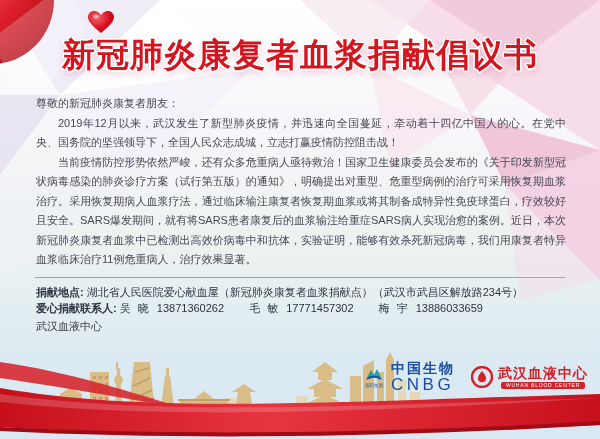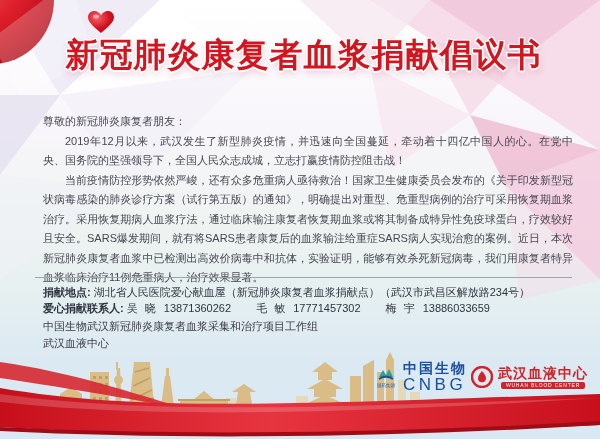--- a/index.html
+++ b/index.html
@@ -2,49 +2,49 @@
 <html><head>
 <meta charset="utf-8">
 <style>
   html,body{margin:0;padding:0;}
   .poster{
     position:relative;width:600px;height:439px;overflow:hidden;
     font-family:"Liberation Sans","DejaVu Sans",sans-serif;
     background:linear-gradient(180deg,#ffffff 0%,#f8f6fa 28%,#eef3f1 52%,#e6f0f0 66%,#dbe9f2 82%,#d9e8f3 100%);
   }
   .bg-svg{position:absolute;left:0;top:0;width:600px;height:439px;z-index:0;}
-  .layer{position:absolute;z-index:2;padding-left:7px;}
+  .layer{position:absolute;z-index:2;}
 
   .title{
     left:0;right:0;top:33px;text-align:center;margin:0;
     font-family:"Liberation Serif","DejaVu Serif",serif;
     font-size:33px;font-weight:900;letter-spacing:1px;color:#d3151f;
     text-shadow:-1.5px 0 #fff,1.5px 0 #fff,0 -1.5px #fff,0 1.5px #fff,
       -1px -1px #fff,1px 1px #fff,-1px 1px #fff,1px -1px #fff,0 4px 7px rgba(190,60,100,.30);
   }
 
   .body-text{
-    left:36px;width:530px;top:112px;
+    left:36px;width:530px;top:94px;
     font-size:11px;line-height:19.5px;color:#474752;text-align:justify;
   }
   .body-text p{margin:0;}
   .body-text p.indent{text-indent:2em;}
 
   .divider{left:35px;width:530px;top:277px;height:0;border-top:1px solid #9aa7ae;}
 
   .contact{left:36px;width:540px;top:285px;font-size:11px;line-height:15.5px;color:#2e3340;}
   .contact p{margin:0;}
   .contact .lbl{font-weight:bold;}
   .contact .person{margin-right:22px;margin-top:12px;}
   .contact .person .pname{margin-right:6px;letter-spacing:2px;}
 
   .signature{left:36px;top:318px;font-size:11px;line-height:17px;color:#3a3a44;}
   .signature p{margin:0;}
 
-  .logos{right:12px;top:361px;display:flex;align-items:center;gap:4px;}
+  .logos{right:12px;top:361px;display:flex;align-items:center;gap:16px;}
   .cnbg{display:flex;align-items:center;gap:5px;}
   .cnbg-mark{display:flex;flex-direction:column;align-items:center;width:24px;}
   .cnbg-group{font-size:5px;color:#1c4f9e;transform:scale(.9);white-space:nowrap;}
   .cnbg-text{display:flex;flex-direction:column;line-height:1;}
   .cnbg-cn{font-size:14px;font-weight:bold;color:#1c4f9e;letter-spacing:2px;}
   .cnbg-en{font-size:17px;font-weight:normal;color:#1c4f9e;letter-spacing:3.5px;margin-top:1px;}
   .whbc{display:flex;align-items:center;gap:5px;}
   .whbc-text{display:flex;flex-direction:column;align-items:center;line-height:1;}
   .whbc-cn{font-size:14px;font-weight:bold;color:#d2232a;letter-spacing:1px;}
   .whbc-band{margin-top:2px;background:#d2232a;color:#fff;font-size:5px;letter-spacing:.8px;
@@ -189,21 +189,20 @@
     </p>
     <p>
       <span class="lbl">爱心捐献联系人:</span>
       <span class="person"><span class="pname">吴 晓</span><span class="phone">13871360262</span></span>
       <span class="person"><span class="pname">毛 敏</span><span class="phone">17771457302</span></span>
       <span class="person"><span class="pname">梅 宇</span><span class="phone">13886033659</span></span>
     </p>
   </div>
 
   <div class="layer signature">
-    <p>中国生物武汉新冠肺炎康复者血浆采集和治疗项目工作组</p>
     <p>武汉血液中心</p>
   </div>
 
   <div class="layer logos">
     <div class="cnbg">
       <div class="cnbg-mark">
         <svg width="16" height="16" viewBox="0 0 16 16">
           <path d="M1,11 L5,4 L8,9 L11,3 L15,11 Z" fill="#2aa198"></path>
           <path d="M1,13 C5,10 11,10 15,13" stroke="#1c4f9e" stroke-width="2" fill="none"></path>
         </svg>

